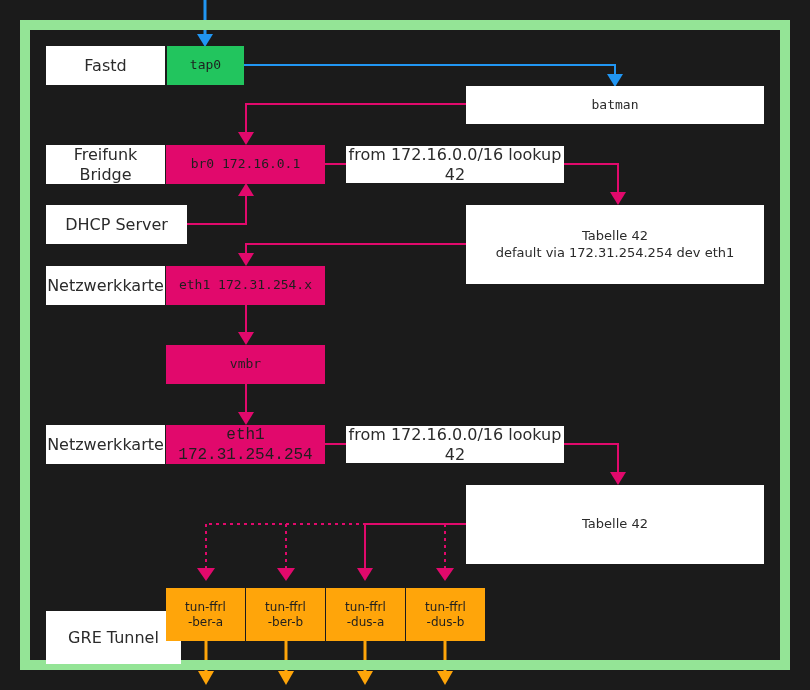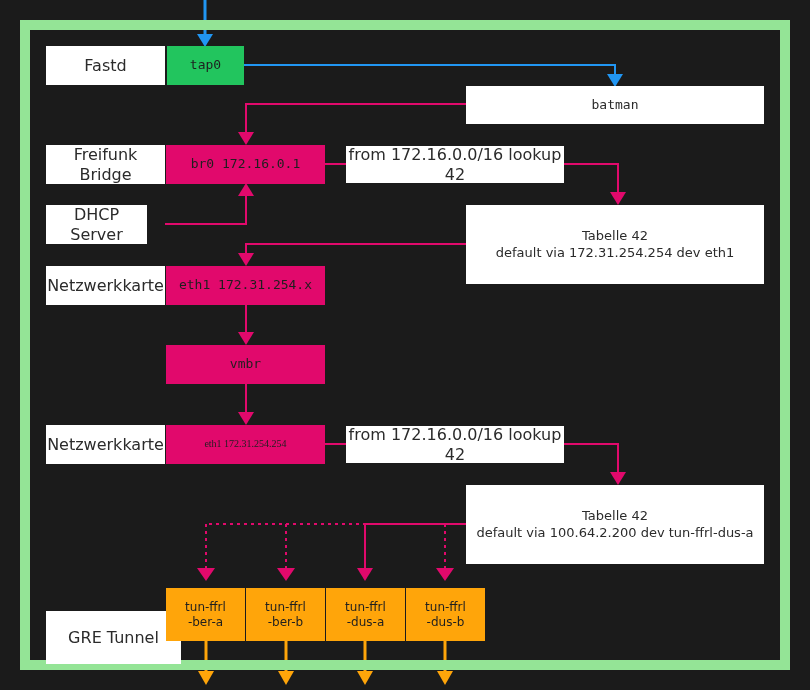--- a/index.html
+++ b/index.html
@@ -37,21 +37,21 @@
     color: #2b2b2b;
     white-space: pre-line;
   }
   .box.white  { background: #ffffff; }
   .box.pink   { background: #e1096c; color: #1f1f1f; }
   .box.blue   { background: #22c55e; color: #1f1f1f; }
   .box.orange { background: #ffa50a; color: #1f1f1f; }
 
   .sans { font-family: "DejaVu Sans", sans-serif; font-size: 16px; }
   .mono { font-family: "DejaVu Sans Mono", monospace; font-size: 13px; }
-  .mono12 { font-family: Liberation Serif, serif; font-size: 10px; }
+  .mono12 { font-family: Liberation Mono, monospace; font-size: 16px; }
   .tunlabel { font-family: "DejaVu Sans", sans-serif; font-size: 12px; }
 
   .tbl { flex-direction: column; }
   .tbl .l1 { font-family: "DejaVu Sans", sans-serif; font-size: 13px; }
   .tbl .l2 { font-family: "DejaVu Sans", sans-serif; font-size: 13px; }
 
   
   #wires {
     position: absolute;
     left: 0; top: 0;
@@ -171,40 +171,39 @@
   <div class="box white sans" style="left:46px;top:46px;width:119px;height:39px;">Fastd</div>
   <div class="box blue mono" style="left:167px;top:46px;width:77px;height:39px;">tap0</div>
 
   <div class="box white mono" style="left:466px;top:86px;width:298px;height:38px;">batman</div>
 
   <div class="box white sans" style="left:46px;top:145px;width:119px;height:39px;">Freifunk Bridge</div>
   <div class="box pink mono" style="left:166px;top:145px;width:159px;height:39px;">br0 172.16.0.1</div>
 
   <div class="box white sans" style="left:346px;top:146px;width:218px;height:37px;">from 172.16.0.0/16 lookup 42</div>
 
-  <div class="box white sans" style="left:46px;top:205px;width:101px;height:39px;">DHCP Server</div>
+  <div class="box white sans" style="left:46px;top:205px;width:141px;height:39px;">DHCP Server</div>
 
   <div class="box white tbl" style="left:466px;top:205px;width:298px;height:79px;">
     <span class="l1">Tabelle 42</span>
     <span class="l2">default via 172.31.254.254 dev eth1</span>
   </div>
 
   <div class="box white sans" style="left:46px;top:266px;width:119px;height:39px;">Netzwerkkarte</div>
   <div class="box pink mono" style="left:166px;top:266px;width:159px;height:39px;">eth1 172.31.254.x</div>
 
   <div class="box pink mono" style="left:166px;top:345px;width:159px;height:39px;">vmbr</div>
 
   <div class="box white sans" style="left:46px;top:425px;width:119px;height:39px;">Netzwerkkarte</div>
   <div class="box pink mono12" style="left:166px;top:425px;width:159px;height:39px;">eth1 172.31.254.254</div>
 
   <div class="box white sans" style="left:346px;top:426px;width:218px;height:37px;">from 172.16.0.0/16 lookup 42</div>
 
   <div class="box white tbl" style="left:466px;top:485px;width:298px;height:79px;">
     <span class="l1">Tabelle 42</span>
-    <span class="l2">default via 100.64.2.200 dev tun-ffrl-dus-a</span>
   </div>
 
   <div class="box white sans" style="left:46px;top:588px;width:135px;height:53px;margin-top:23px;">GRE Tunnel</div>
 
   <div class="box orange tunlabel" style="left:166px;top:588px;width:79px;height:53px;flex-direction:column;">
     <span>tun-ffrl</span>
     <span>-ber-a</span>
   </div>
   <div class="box orange tunlabel" style="left:246px;top:588px;width:79px;height:53px;flex-direction:column;">
     <span>tun-ffrl</span>

